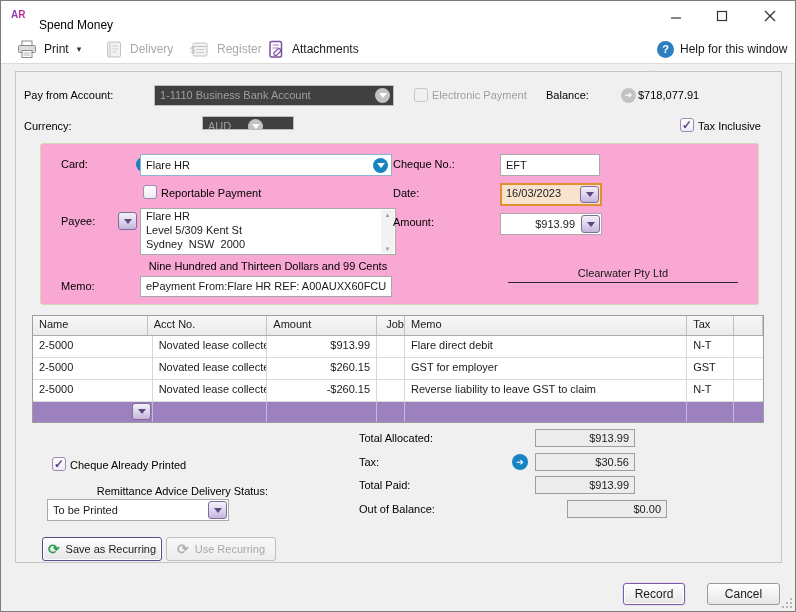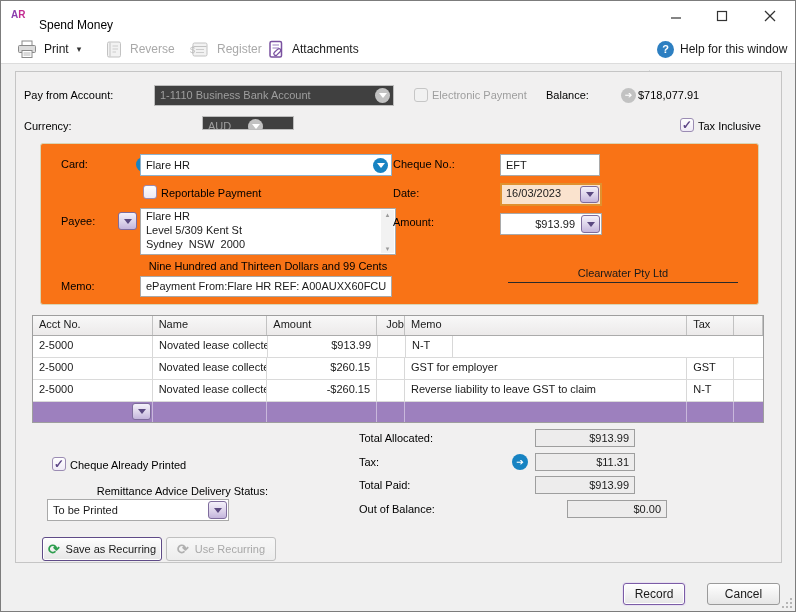--- a/index.html
+++ b/index.html
@@ -54,21 +54,21 @@
 
   
   .chk { position:absolute; width:14px; height:14px; border:1px solid #9b8cb3; border-radius:3px;
          background:linear-gradient(#fff,#efeaf6); color:#5e4687; font-weight:bold; font-size:12px;
          line-height:12px; text-align:center; cursor:pointer; }
   .chk.off { background:linear-gradient(#fdfdfd,#eeeaf4); }
   .chk.dis { background:#f1f1f1; border-color:#c6c6c6; cursor:default; }
 
   
   .cheque { position:absolute; left:24px; top:71px; width:719px; height:162px;
-            background:#f97316; border:1px solid #d9d5b4; border-radius:3px; }
+            background:#f9a8d4; border:1px solid #d9d5b4; border-radius:3px; }
   .datefield { position:absolute; border:2px solid #e0912f; background:#fae3ce; padding:2px 4px 0 4px; }
   .sig { position:absolute; text-align:center; border-bottom:1px solid #2a2a2a; padding-bottom:3px; }
   .payeebox { position:absolute; background:#fff; border:1px solid #a9a9a9; }
   .payee-line { white-space:pre; padding-left:5px; line-height:14px; }
   .sbar { position:absolute; right:1px; top:1px; bottom:1px; width:13px; background:#f2f2f2;
           display:flex; flex-direction:column; justify-content:space-between; align-items:center; padding:1px 0; }
   .sbar span { font-size:7px; color:#9a9a9a; line-height:7px; cursor:pointer; }
 
   
   .grid { position:absolute; left:16px; top:243px; width:732px; border:1px solid #9e9e9e; background:#fff; }
@@ -138,21 +138,21 @@
       <span class="caret">▾</span>
     </div>
     <div class="titem disabled" style="left:103px;">
       <svg width="20" height="19" viewBox="0 0 20 19">
         <rect x="3.5" y="2" width="13" height="15" rx="1.5" fill="#f2f2f2" stroke="#c2c2c2"></rect>
         <line x1="6" y1="2.5" x2="6" y2="16.5" stroke="#c2c2c2"></line>
         <line x1="8.5" y1="6" x2="14" y2="6" stroke="#cccccc"></line>
         <line x1="8.5" y1="9" x2="14" y2="9" stroke="#cccccc"></line>
         <line x1="8.5" y1="12" x2="12" y2="12" stroke="#cccccc"></line>
       </svg>
-      <span class="tlabel">Reverse</span>
+      <span class="tlabel">Delivery</span>
     </div>
     <div class="titem disabled" style="left:188px;">
       <svg width="22" height="19" viewBox="0 0 22 19">
         <rect x="4" y="3" width="14" height="13" rx="1.5" fill="#f2f2f2" stroke="#c2c2c2"></rect>
         <line x1="4.5" y1="6.5" x2="17.5" y2="6.5" stroke="#c2c2c2"></line>
         <line x1="7" y1="9.5" x2="15" y2="9.5" stroke="#cccccc"></line>
         <line x1="7" y1="12.5" x2="15" y2="12.5" stroke="#cccccc"></line>
         <text x="1" y="13" font-size="9" fill="#bdbdbd" font-family="Liberation Sans, sans-serif">$</text>
       </svg>
       <span class="tlabel">Register</span>
@@ -240,33 +240,34 @@
       <div class="lbl" style="left:99px; top:116px; width:256px; text-align:center;">Nine Hundred and Thirteen Dollars and 99 Cents</div>
 
       <div class="lbl" style="left:20px; top:136px; width:67px;">Memo:</div>
       <div class="field" style="left:99px; top:132px; width:252px; height:21px;"><span>ePayment From:Flare HR REF: A00AUXX60FCU</span></div>
 
       <div class="sig" style="left:467px; top:123px; width:230px;">Clearwater Pty Ltd</div>
     </div>
 
     <div class="grid">
       <div class="trow thead">
+        <div class="tc c1">Name</div>
         <div class="tc c0">Acct No.</div>
-        <div class="tc c1">Name</div>
         <div class="tc c2">Amount</div>
         <div class="tc c3">Job</div>
         <div class="tc c4">Memo</div>
         <div class="tc c5">Tax</div>
         <div class="tc c6"></div>
       </div>
       <div class="trow">
         <div class="tc c0">2-5000</div>
         <div class="tc c1">Novated lease collecte</div>
         <div class="tc c2 num">$913.99</div>
         <div class="tc c3"></div>
+        <div class="tc c4">Flare direct debit</div>
         <div class="tc c5">N-T</div>
         <div class="tc c6"></div>
       </div>
       <div class="trow">
         <div class="tc c0">2-5000</div>
         <div class="tc c1">Novated lease collecte</div>
         <div class="tc c2 num">$260.15</div>
         <div class="tc c3"></div>
         <div class="tc c4">GST for employer</div>
         <div class="tc c5">GST</div>
@@ -300,21 +301,21 @@
       <span>To be Printed</span>
       <span class="pbtn" style="right:1px; top:1px; height:18px;"></span>
     </div>
 
     <div class="lbl" style="left:343px; top:360px; width:140px;">Total Allocated:</div>
     <div class="totbox" style="left:519px; top:357px;">$913.99</div>
     <div class="lbl" style="left:343px; top:384px; width:140px;">Tax:</div>
     <div class="circ blue" style="position:absolute; left:496px; top:382px; width:16px; height:16px;">
         <span class="arr">➔</span>
       </div>
-    <div class="totbox" style="left:519px; top:381px;">$11.31</div>
+    <div class="totbox" style="left:519px; top:381px;">$30.56</div>
     <div class="lbl" style="left:343px; top:407px; width:140px;">Total Paid:</div>
     <div class="totbox" style="left:519px; top:404px;">$913.99</div>
     <div class="lbl" style="left:343px; top:431px; width:140px;">Out of Balance:</div>
     <div class="totbox" style="left:519px; top:428px;margin-left:32px;">$0.00</div>
 
     <div class="btn" style="left:26px; top:465px; width:120px; height:24px; border:1px solid #5f4b87; box-shadow:inset 0 0 0 1px #fff;">
       <span class="recico">⟳</span>
       <span style="font-size:11px;">Save as Recurring</span>
     </div>
     <div class="btn dis" style="left:150px; top:465px; width:110px; height:24px;">

